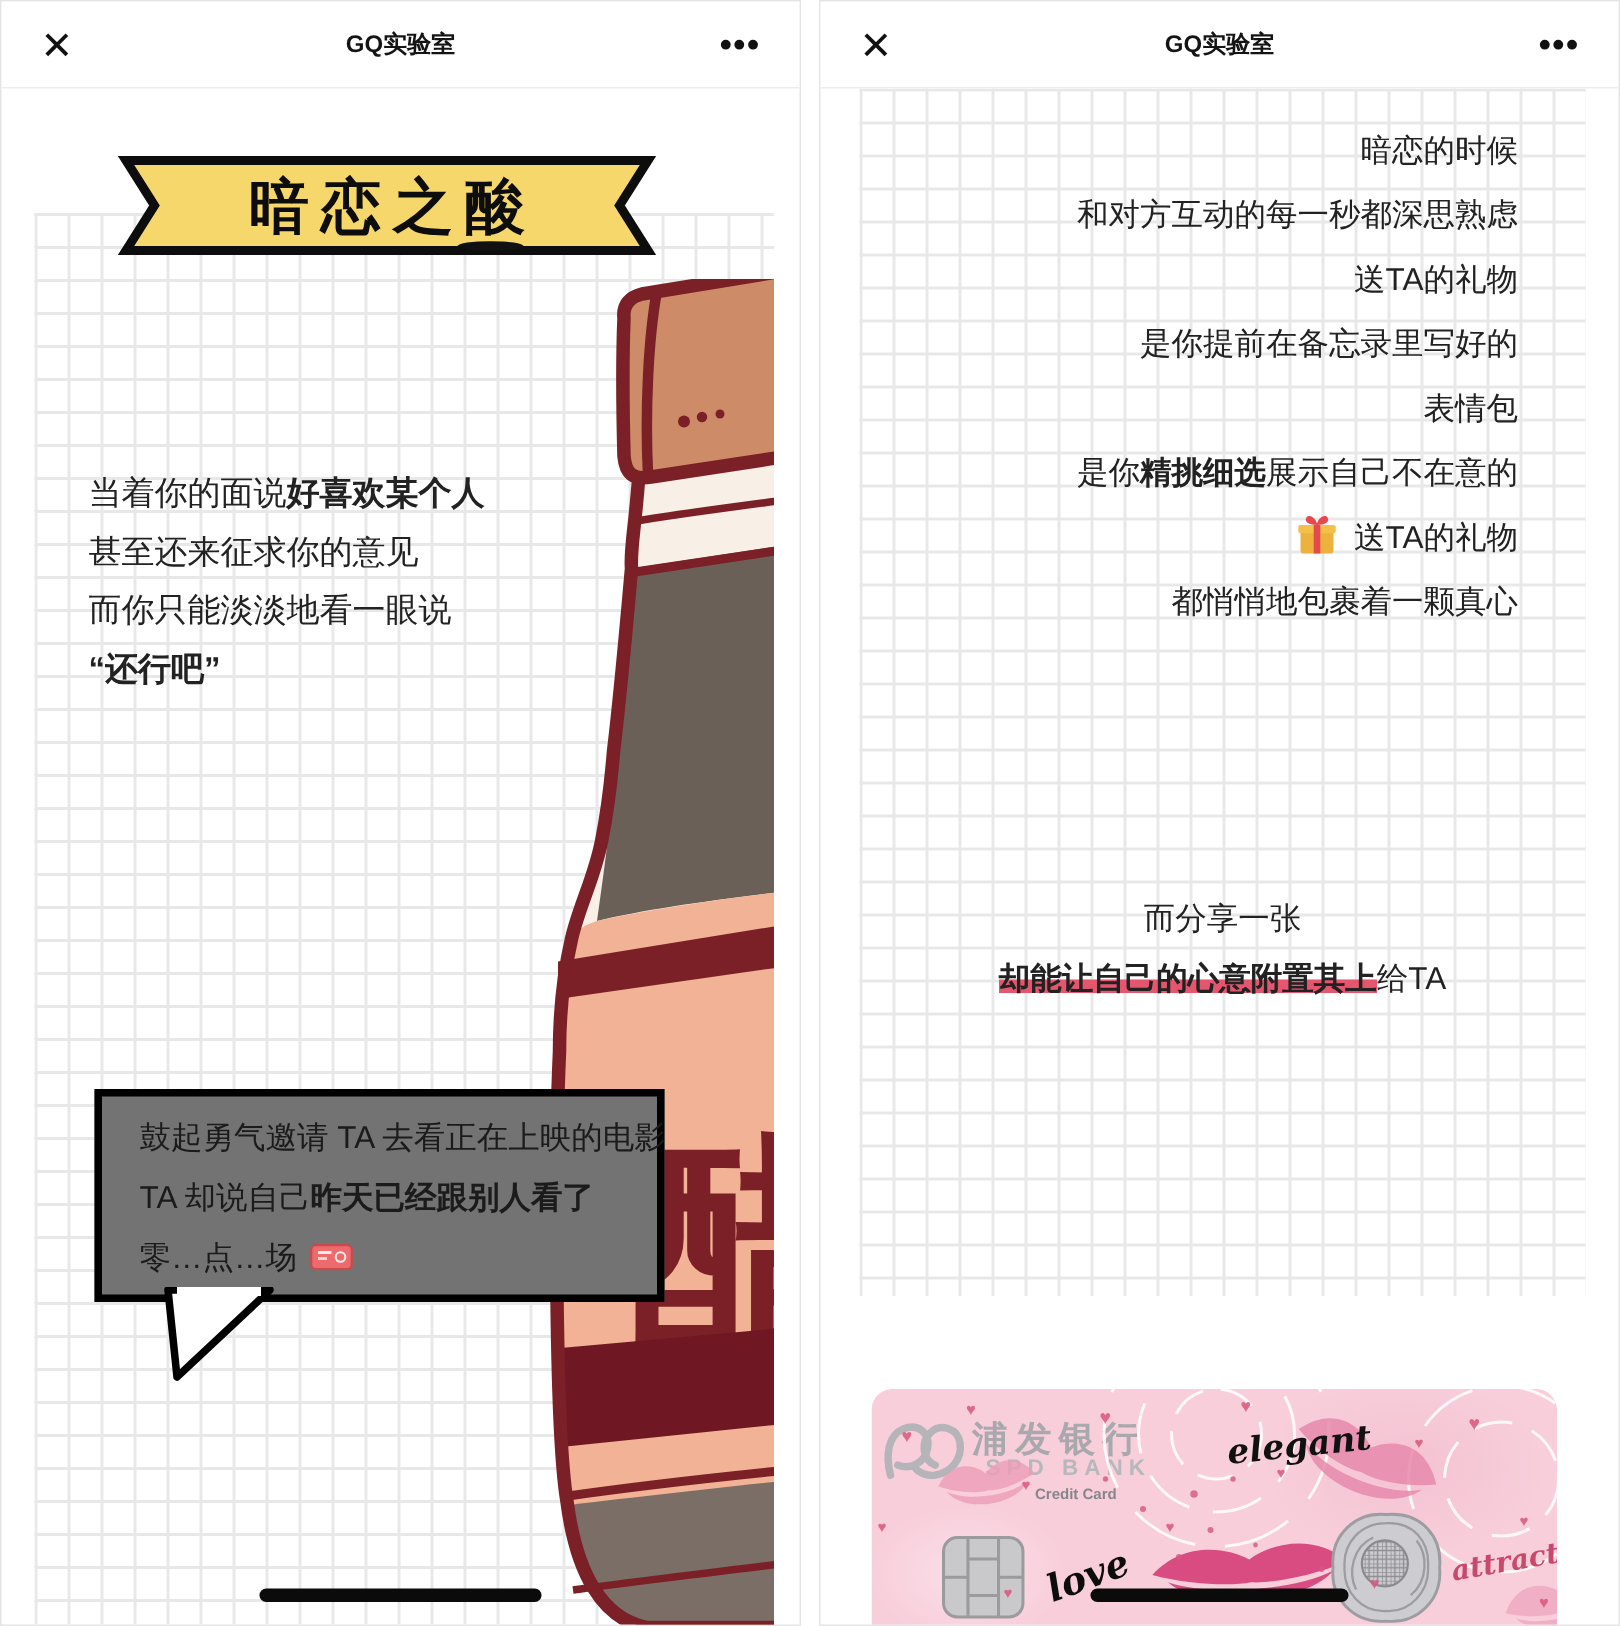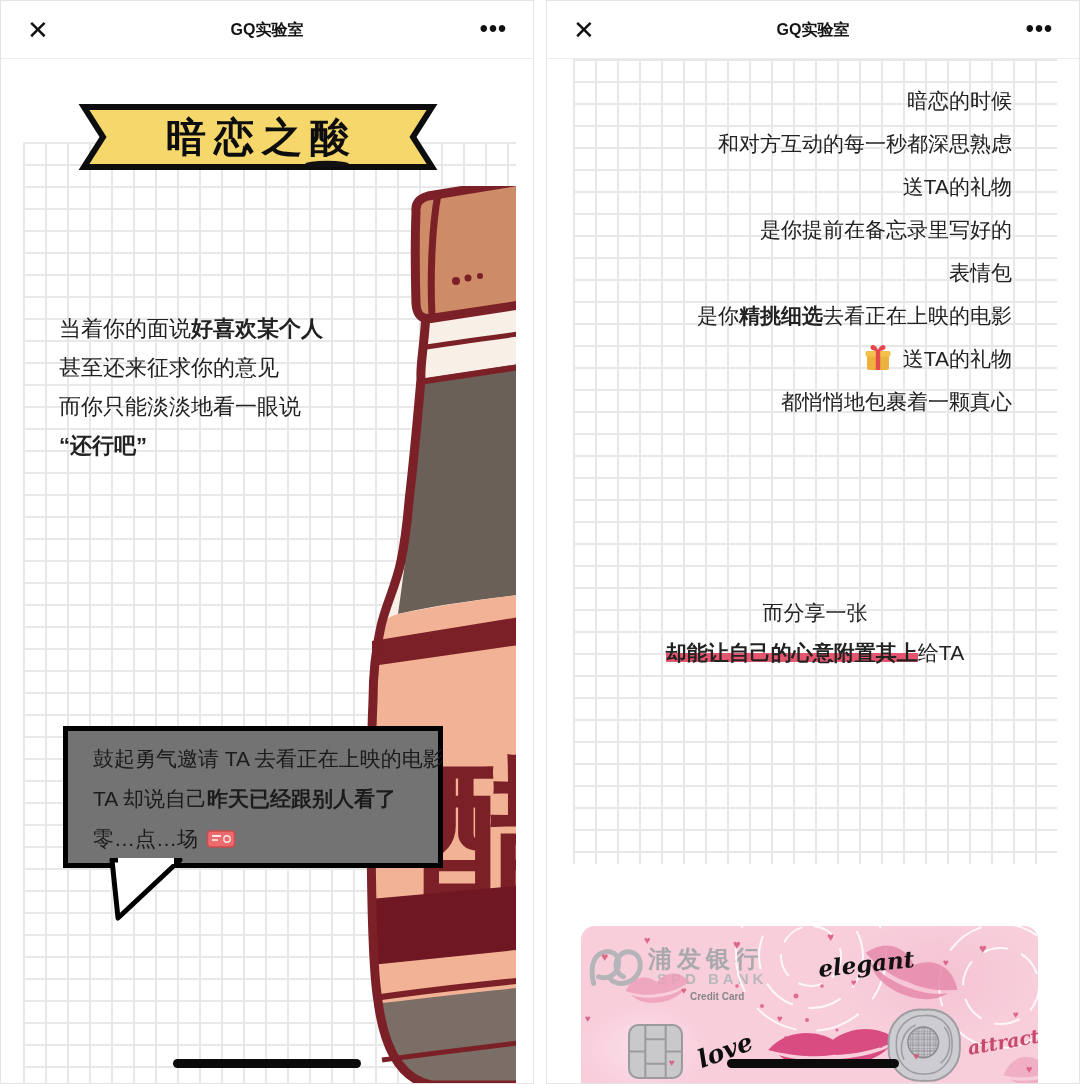--- a/index.html
+++ b/index.html
@@ -206,21 +206,21 @@
     </header>
 
     <div class="grid grid-right"></div>
 
     <div class="para-r1">
       <p>暗恋的时候</p>
       <p>和对方互动的每一秒都深思熟虑</p>
       <p>送TA的礼物</p>
       <p>是你提前在备忘录里写好的</p>
       <p>表情包</p>
-      <p><span>是你</span><span class="b">精挑细选</span><span>去看正在上映的电影</span></p>
+      <p><span>是你</span><span class="b">精挑细选</span><span>展示自己不在意的</span></p>
       <p><svg class="gift-icon" width="30" height="30" viewBox="0 0 30 30">
             <rect x="4" y="12" width="22" height="15" rx="2" fill="#EDB23E"></rect>
             <rect x="2.5" y="8" width="25" height="5.5" rx="1.5" fill="#F3C14B"></rect>
             <rect x="12.8" y="8" width="4.4" height="19" fill="#E5484D"></rect>
             <path d="M15,8 C10,8 6,6 8,3 C10,0.5 14,3.5 15,7 C16,3.5 20,0.5 22,3 C24,6 20,8 15,8 Z" fill="#E5484D"></path>
           </svg><span>送TA的礼物</span></p>
       <p>都悄悄地包裹着一颗真心</p>
     </div>
 
     <div class="para-r2">

